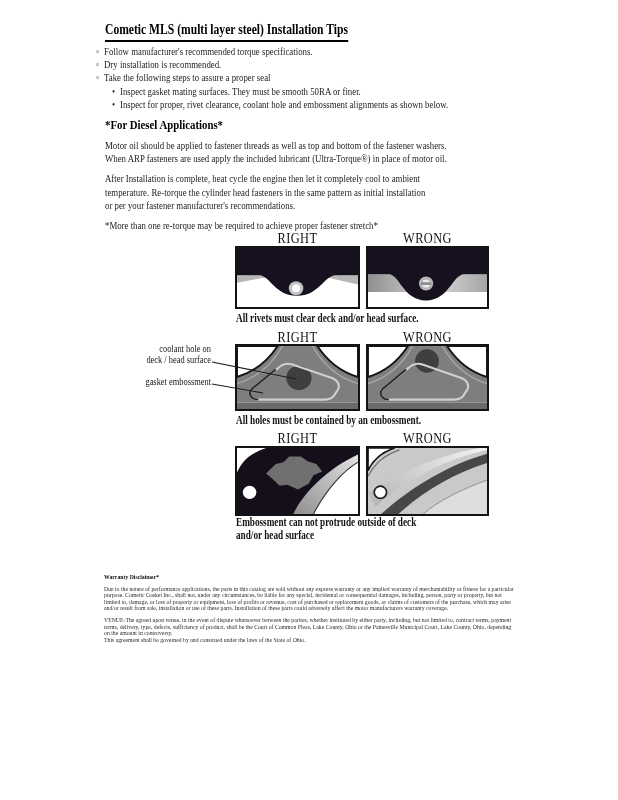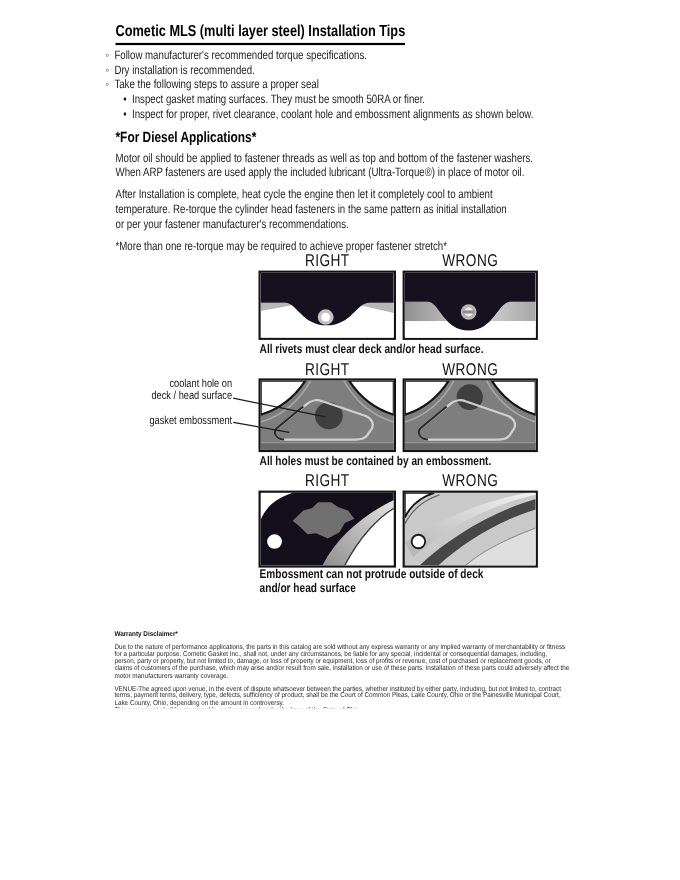--- a/index.html
+++ b/index.html
@@ -1,17 +1,17 @@
 <!DOCTYPE html>
 <html><head>
 <meta charset="utf-8">
 <style>
   html,body{margin:0;padding:0;background:#ffffff;}
   .page{position:relative;width:618px;height:644px;background:#fff;
-        font-family:Liberation Sans, sans-serif;color:#1d1d1d;overflow:hidden;}
+        font-family:Liberation Serif, serif;color:#1d1d1d;overflow:hidden;}
   .abs{position:absolute;}
   .cx{transform:scaleX(0.8);transform-origin:0 0;}
   
   .title{font-size:14.5px;font-weight:bold;color:#000;border-bottom:2px solid #000;
          padding-bottom:2px;display:inline-block;white-space:nowrap;}
   
   .bullets{left:96px;top:45px;width:560px;font-size:11px;line-height:13.2px;}
   .b{display:flex;align-items:flex-start;}
   .b .marker{display:inline-block;width:10px;flex:0 0 10px;text-align:left;}
   .b.sub{margin-left:20px;}

